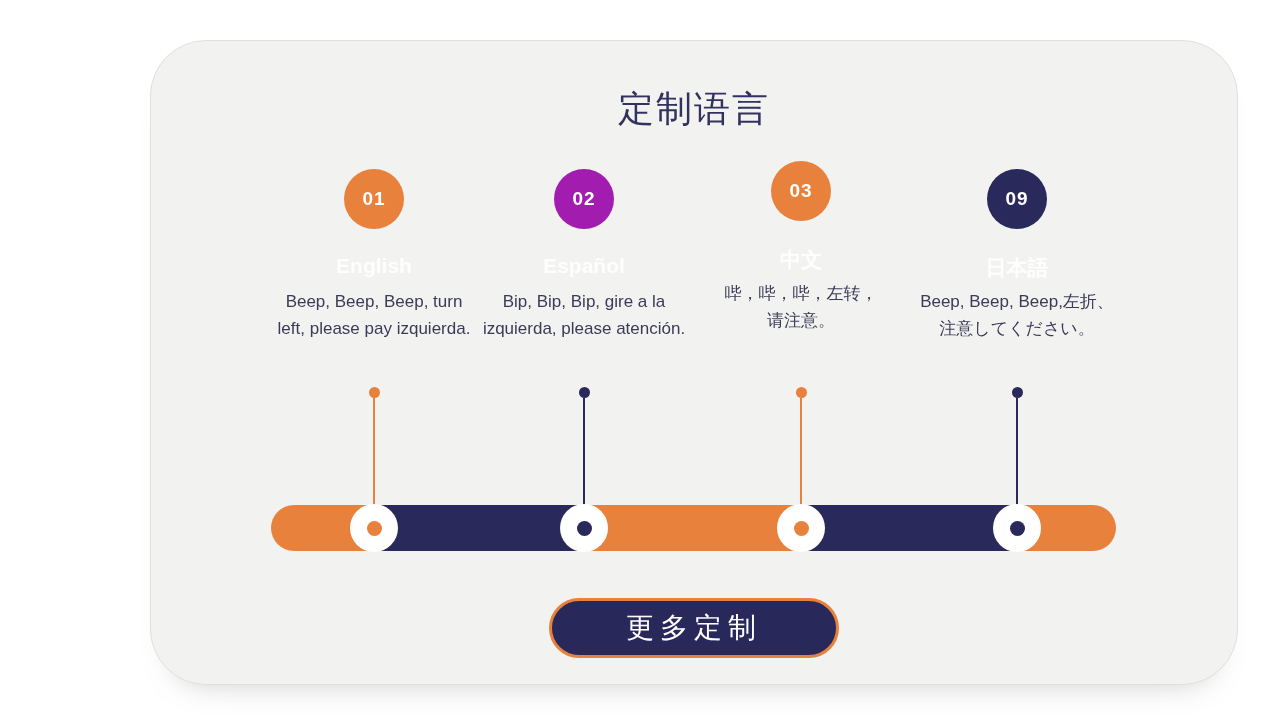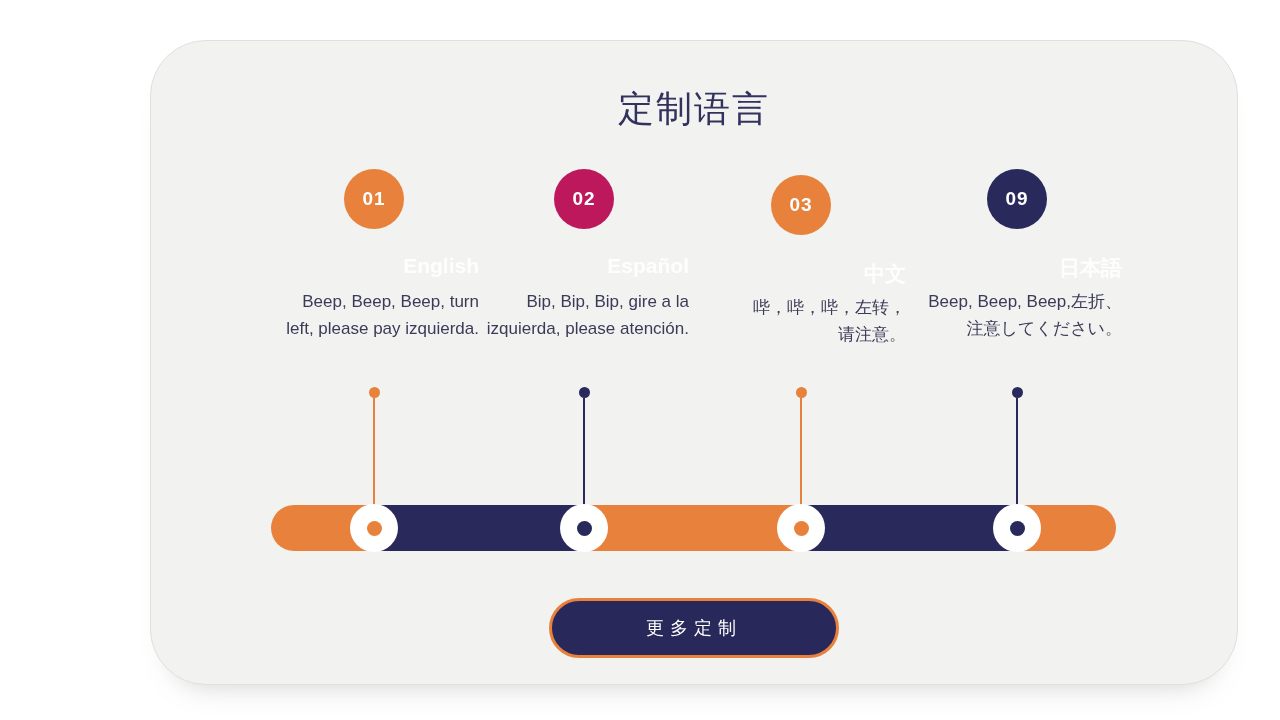--- a/index.html
+++ b/index.html
@@ -11,21 +11,21 @@
     position:absolute; left:150px; top:40px; width:1088px; height:645px;
     background:#f2f2f0; border:1px solid #e0e0de; border-radius:56px;
     box-shadow:0 22px 28px -22px rgba(120,120,120,0.35);
   }
 
   .title {
     position:absolute; top:44px; left:0; width:100%; text-align:center;
     font-size:36px; font-weight:500; color:#32325e; letter-spacing:2px;
   }
 
-  .step { position:absolute; width:210px; text-align:right; }
+  .step { position:absolute; width:210px; text-align:center; }
   .step .circle {
     width:60px; height:60px; border-radius:50%; margin:0 auto;
     display:flex; align-items:center; justify-content:center;
     color:#ffffff; font-size:19px; font-weight:700; letter-spacing:1px;
   }
   .step .lang {
     margin-top:25px; font-size:21px; font-weight:700;
     color:rgba(255,255,255,0.93); height:26px;
   }
   .step .desc {
@@ -47,21 +47,21 @@
   .marker {
     position:absolute; width:48px; height:48px; border-radius:50%;
     background:#ffffff; top:463px;
     display:flex; align-items:center; justify-content:center;
   }
   .marker .mdot { width:15px; height:15px; border-radius:50%; }
 
   .cta {
     position:absolute; left:398px; top:557px; width:290px; height:60px;
     border-radius:30px; background:#28285a; border:3px solid #e8813b;
-    color:#ffffff; font-size:18px; letter-spacing:6px; cursor:pointer;
+    color:#ffffff; font-size:28px; letter-spacing:6px; cursor:pointer;
     font-family:"Liberation Sans", sans-serif;
     display:flex; align-items:center; justify-content:center;
   }
 </style>
 </head>
 <body>
 
 <div class="page">
   <div class="card">
 
@@ -69,28 +69,28 @@
 
     <div class="step" style="left:118px; top:128px">
       <div class="circle" style="background: rgb(232, 129, 59);">01</div>
       <div class="lang">English</div>
       <div class="desc">
         <div>Beep, Beep, Beep, turn</div>
         <div>left, please pay izquierda.</div>
       </div>
     </div>
     <div class="step" style="left:328px; top:128px">
-      <div class="circle" style="background: #be185d;">02</div>
+      <div class="circle" style="background: #a21caf;">02</div>
       <div class="lang">Español</div>
       <div class="desc">
         <div>Bip, Bip, Bip, gire a la</div>
         <div>izquierda, please atención.</div>
       </div>
     </div>
-    <div class="step" style="left:545px; top:134px">
+    <div class="step" style="left:545px; top:120px">
       <div class="circle" style="background: rgb(232, 129, 59);">03</div>
       <div class="lang">中文</div>
       <div class="desc">
         <div>哔，哔，哔，左转，</div>
         <div>请注意。</div>
       </div>
     </div>
     <div class="step" style="left:761px; top:128px">
       <div class="circle" style="background: rgb(41, 41, 92);">09</div>
       <div class="lang">日本語</div>

